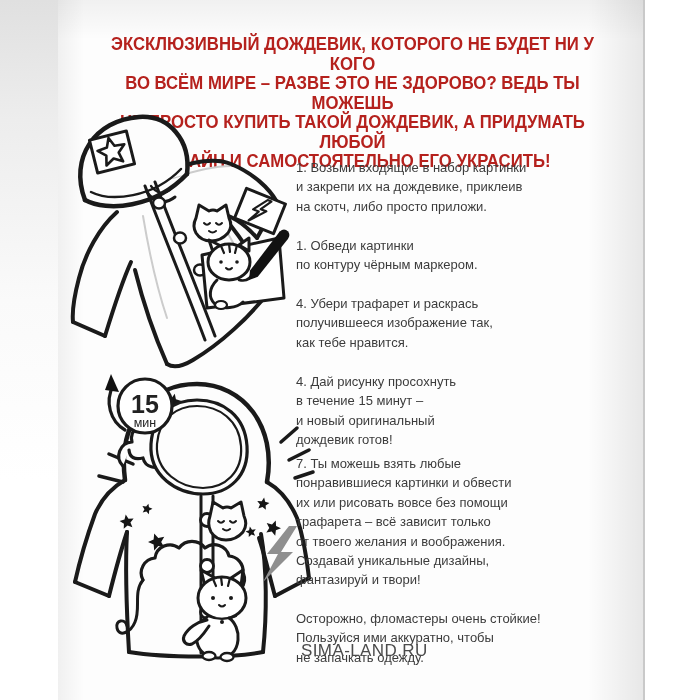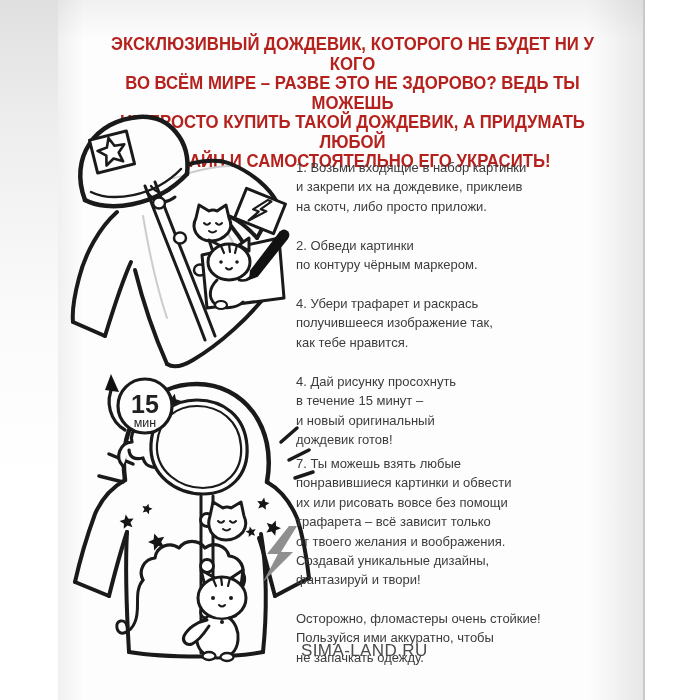--- a/index.html
+++ b/index.html
@@ -218,21 +218,21 @@
     <circle cx="167" cy="254" r="2" fill="#1a1a1a" stroke="none"></circle>
     <path d="M 152,252 C 142,254 133,260 129,268 C 127,273 131,278 137,276 C 145,272 150,264 154,258" fill="#ffffff"></path>
     <ellipse cx="154" cy="288" rx="6.5" ry="4" stroke-width="2.3" fill="#ffffff"></ellipse>
     <ellipse cx="172" cy="289" rx="6.5" ry="4" stroke-width="2.3" fill="#ffffff"></ellipse>
   </g>
 </svg>
 
 <div class="step s1">1. Возьми входящие в набор картинки
 и закрепи их на дождевике, приклеив
 на скотч, либо просто приложи.</div>
-<div class="step s2">2. Обведи картинки
+<div class="step s2">1. Обведи картинки
 по контуру чёрным маркером.</div>
 <div class="step s3">4. Убери трафарет и раскрась
 получившееся изображение так,
 как тебе нравится.</div>
 <div class="step s4">4. Дай рисунку просохнуть
 в течение 15 минут –
 и новый оригинальный
 дождевик готов!</div>
 <div class="step s5">7. Ты можешь взять любые
 понравившиеся картинки и обвести

